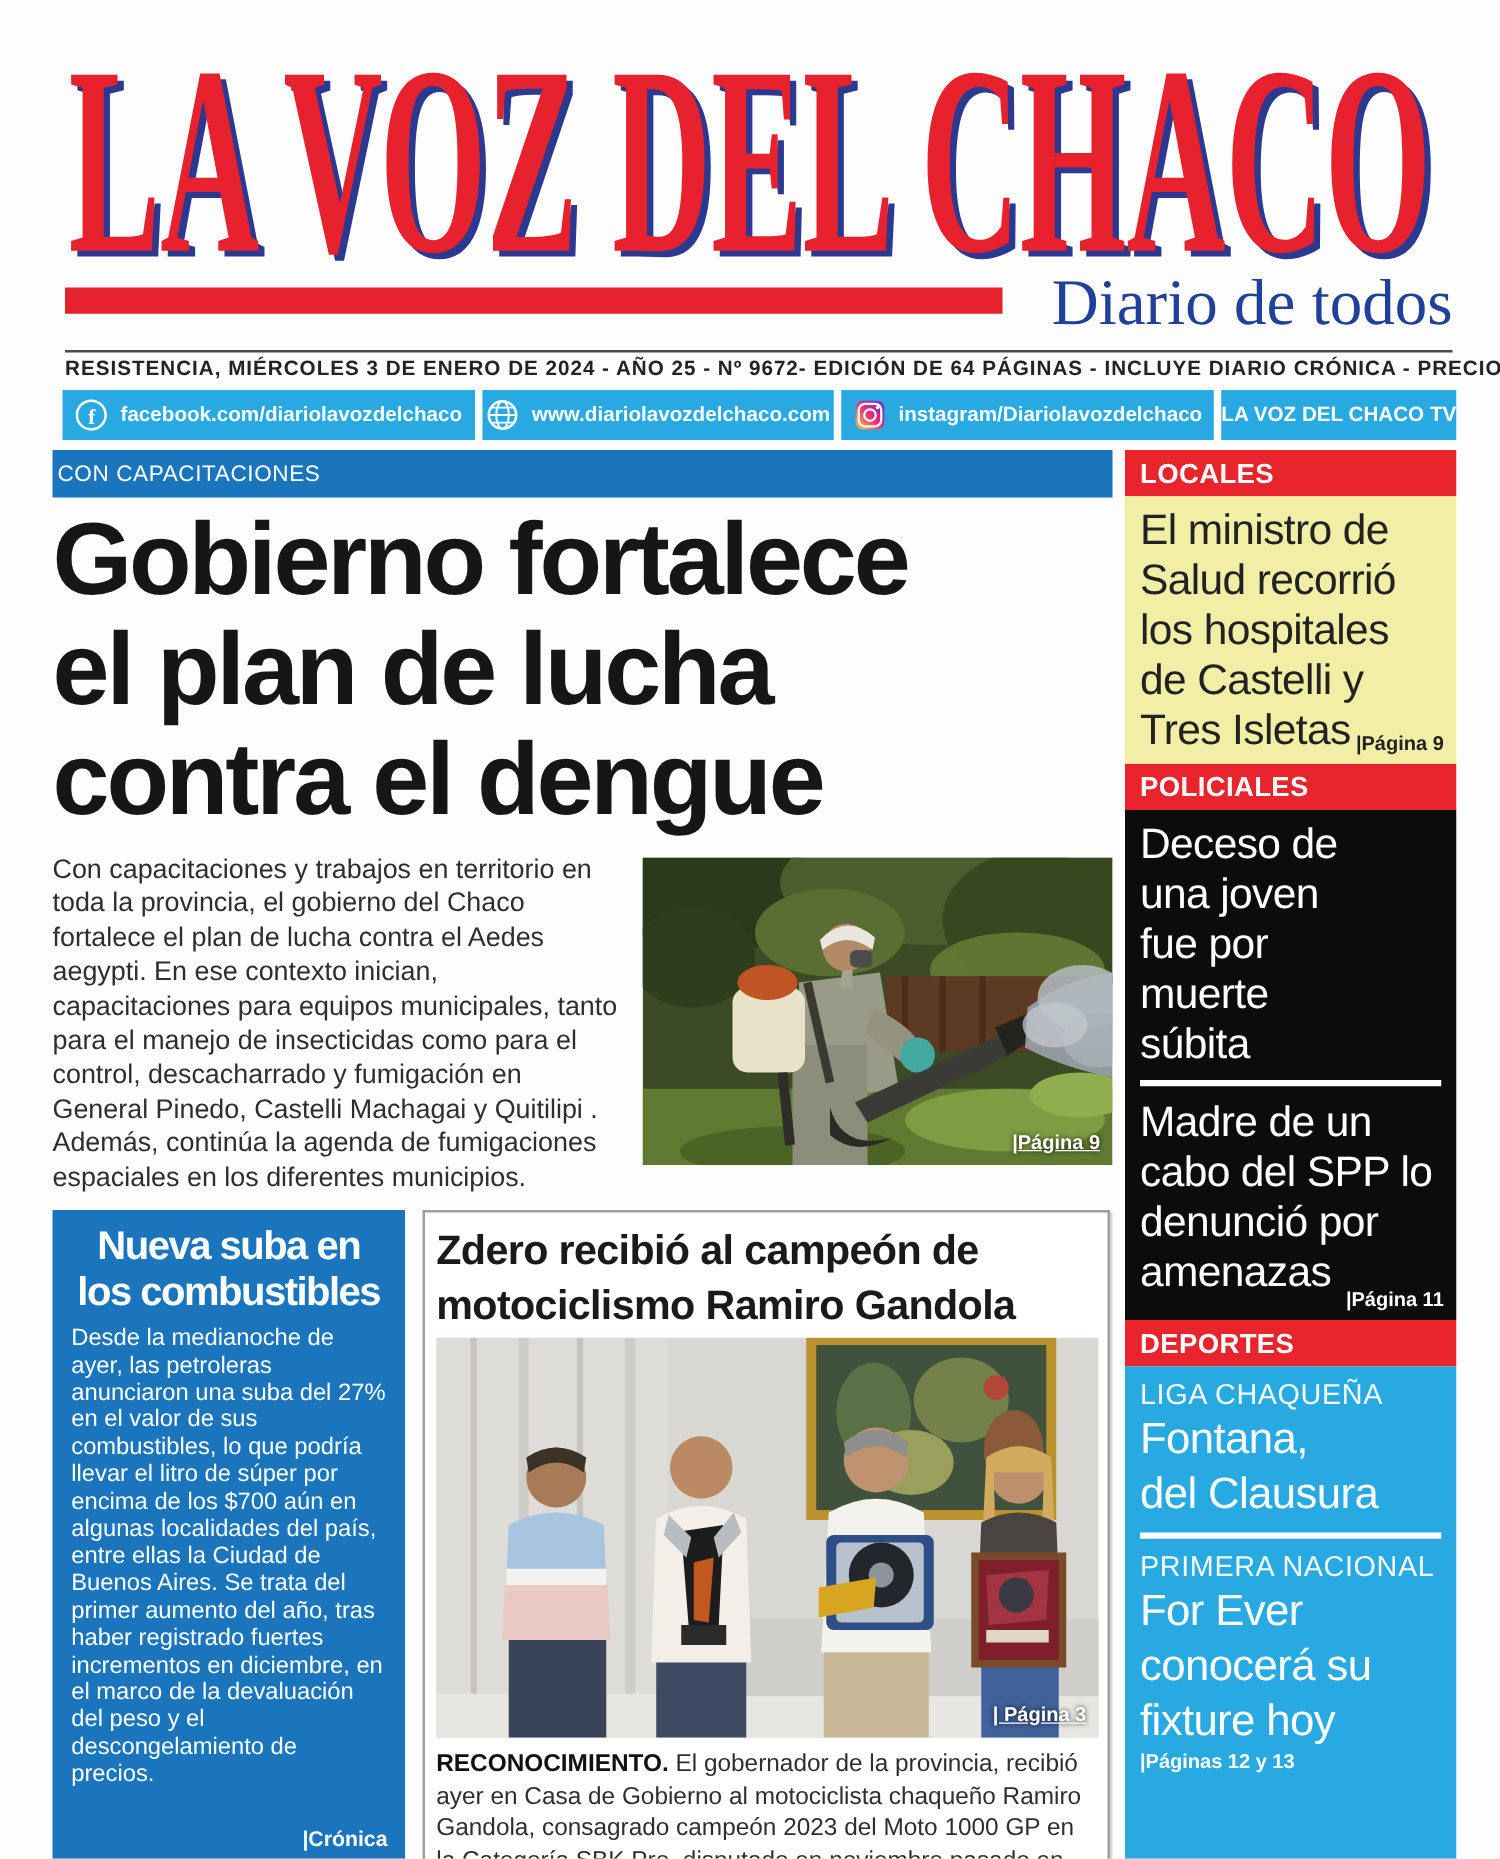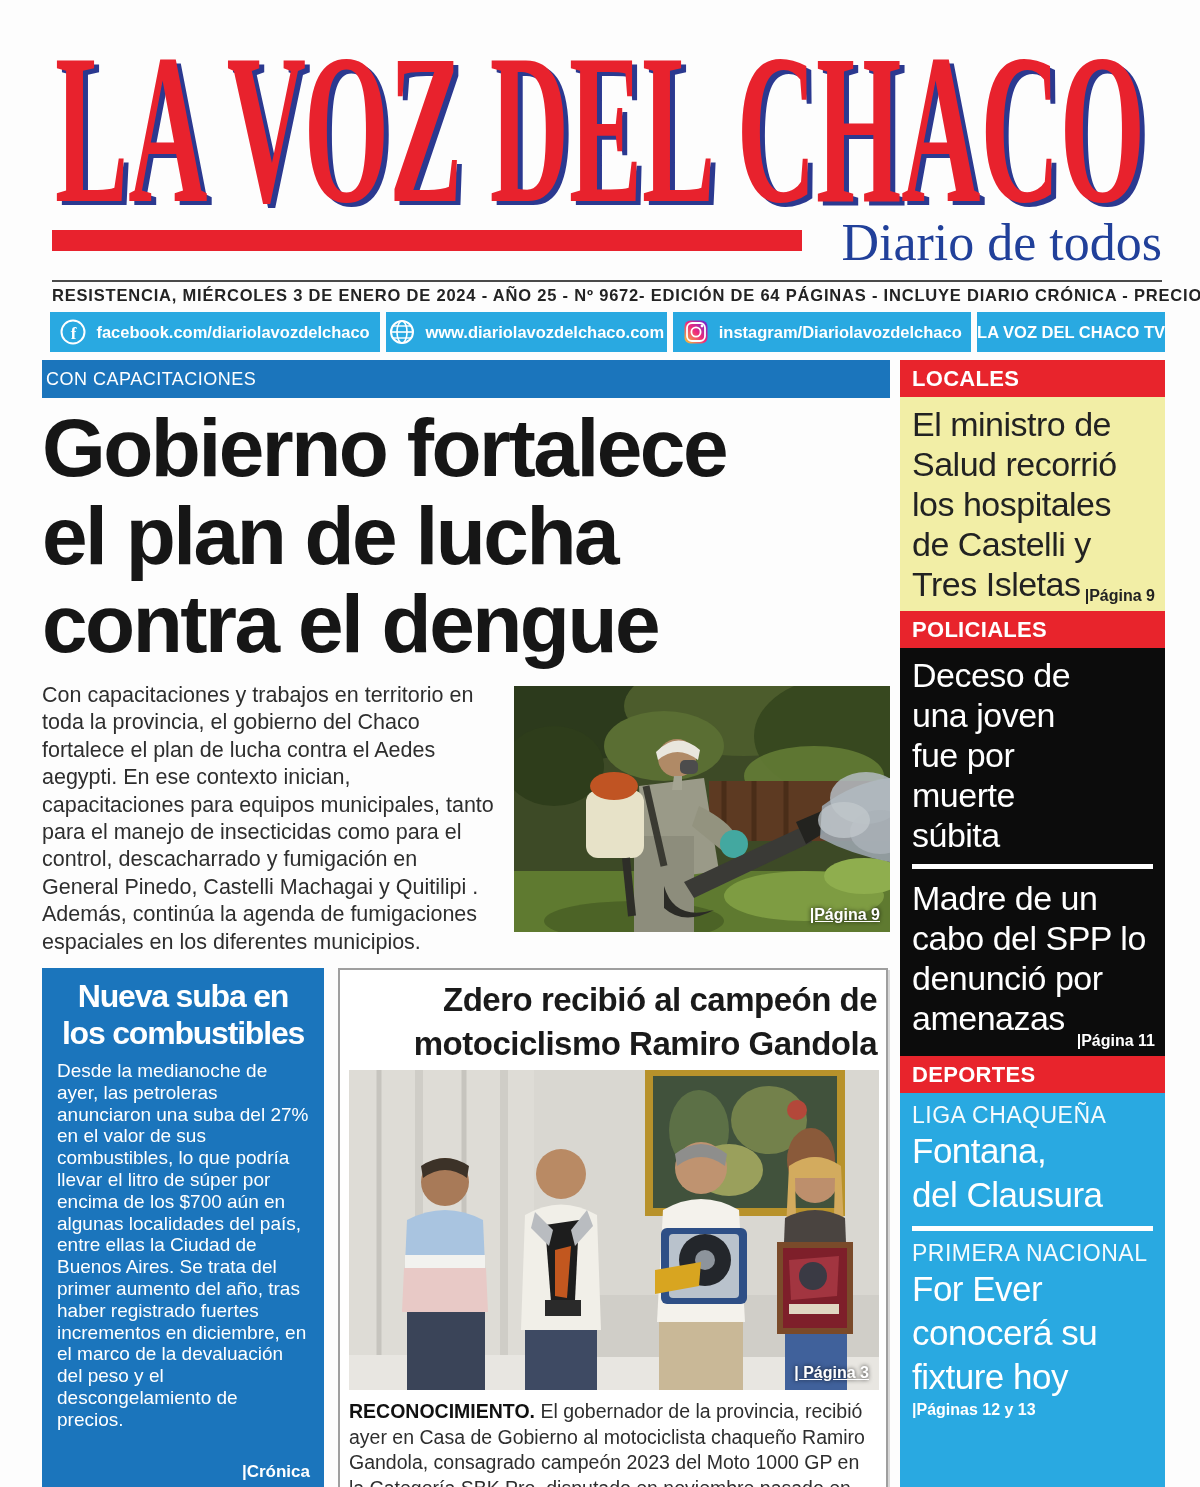--- a/index.html
+++ b/index.html
@@ -61,21 +61,21 @@
     padding:10px 15px 8px 15px; position:relative;
   }
   .fuel-title { text-align:center; font-weight:bold; }
   .fuel-title div { font-size:32px; line-height:37px; letter-spacing:-1.2px; }
   .fuel-body { margin-top:8px; font-size:19px; line-height:21.8px; }
   .fuel-credit { position:absolute; right:14px; bottom:8px; font-weight:bold; font-size:17px; }
   .champion-box {
     width:550px; border:2px solid #9f9f9f; box-shadow:2px 2px 0 #d7d7d7;
     padding:6px 9px 10px 9px; background:#fff;
   }
-  .champ-headline { text-align:right; font-weight:bold; margin-top:2px; }
+  .champ-headline { text-align:left; font-weight:bold; margin-top:2px; }
   .champ-headline div { font-size:33px; line-height:44px; letter-spacing:-0.5px; }
   .photo-group { width:530px; height:320px; margin-top:4px; }
   .champ-caption { margin-top:9px; font-size:19.5px; line-height:25.5px; color:#2e2e2e; }
   .cap-lead { font-weight:bold; color:#111; }
   
   .section-header {
     height:37px; background:#e8242c; color:#fff; display:flex; align-items:center;
     padding-left:12px; font-size:22px; font-weight:bold; letter-spacing:0.3px; flex:none;
   }
   .side-box { position:relative; padding:7px 10px 6px 12px; flex:none; }

